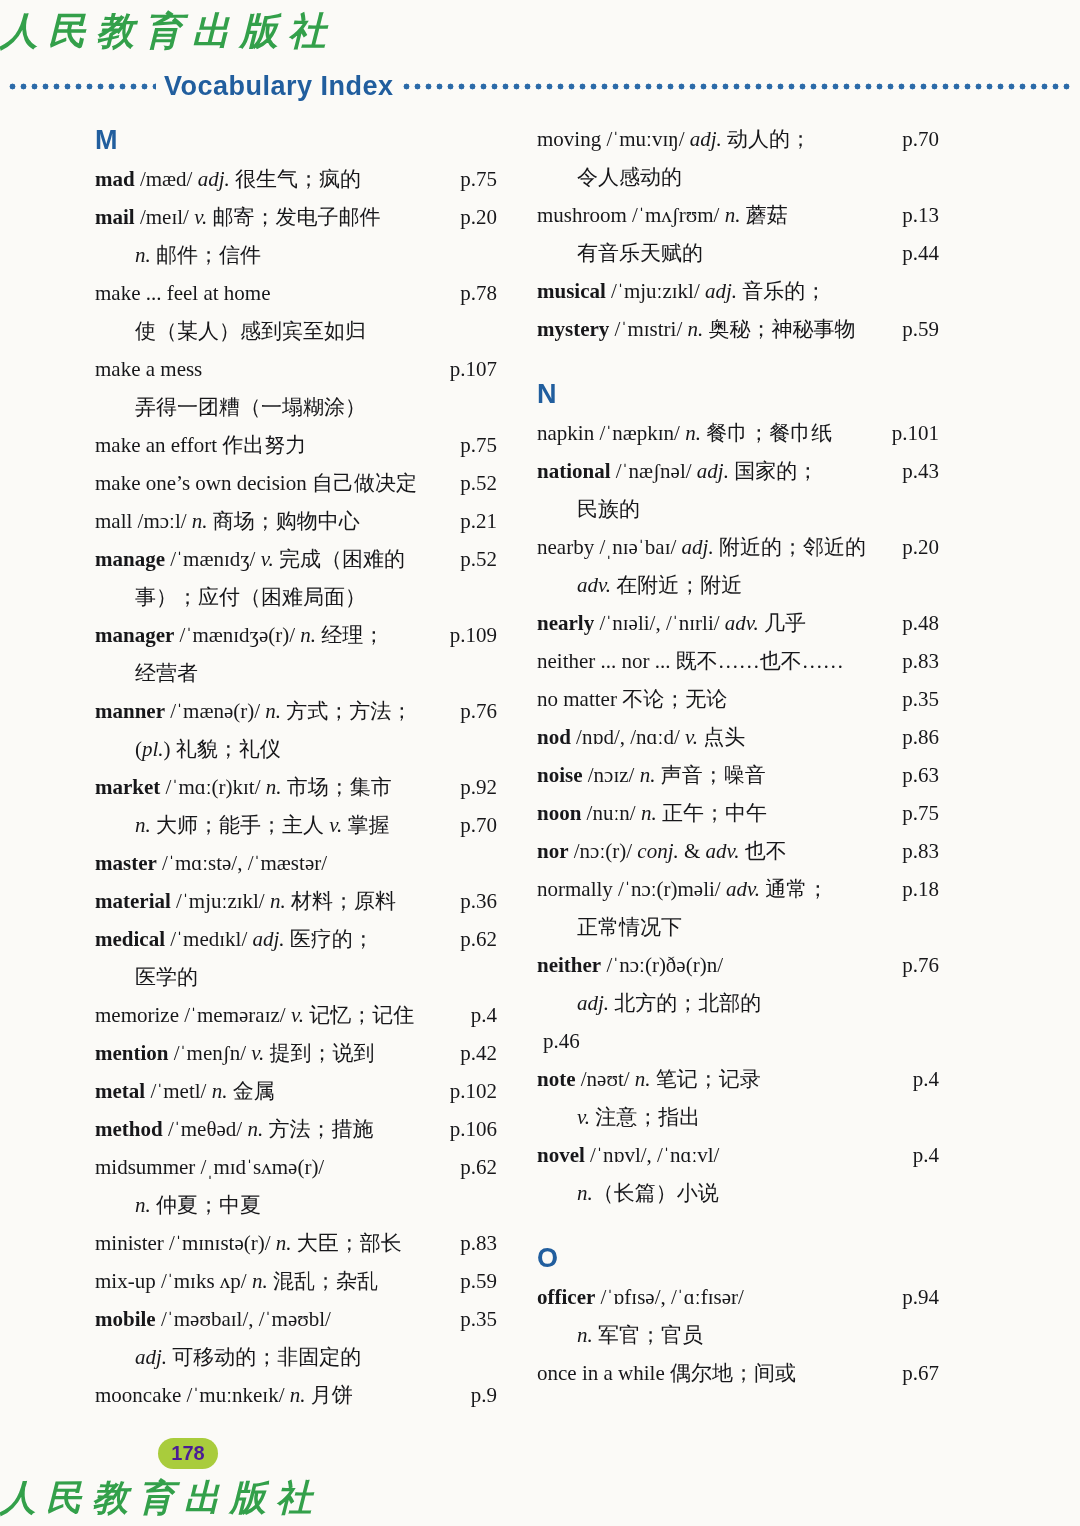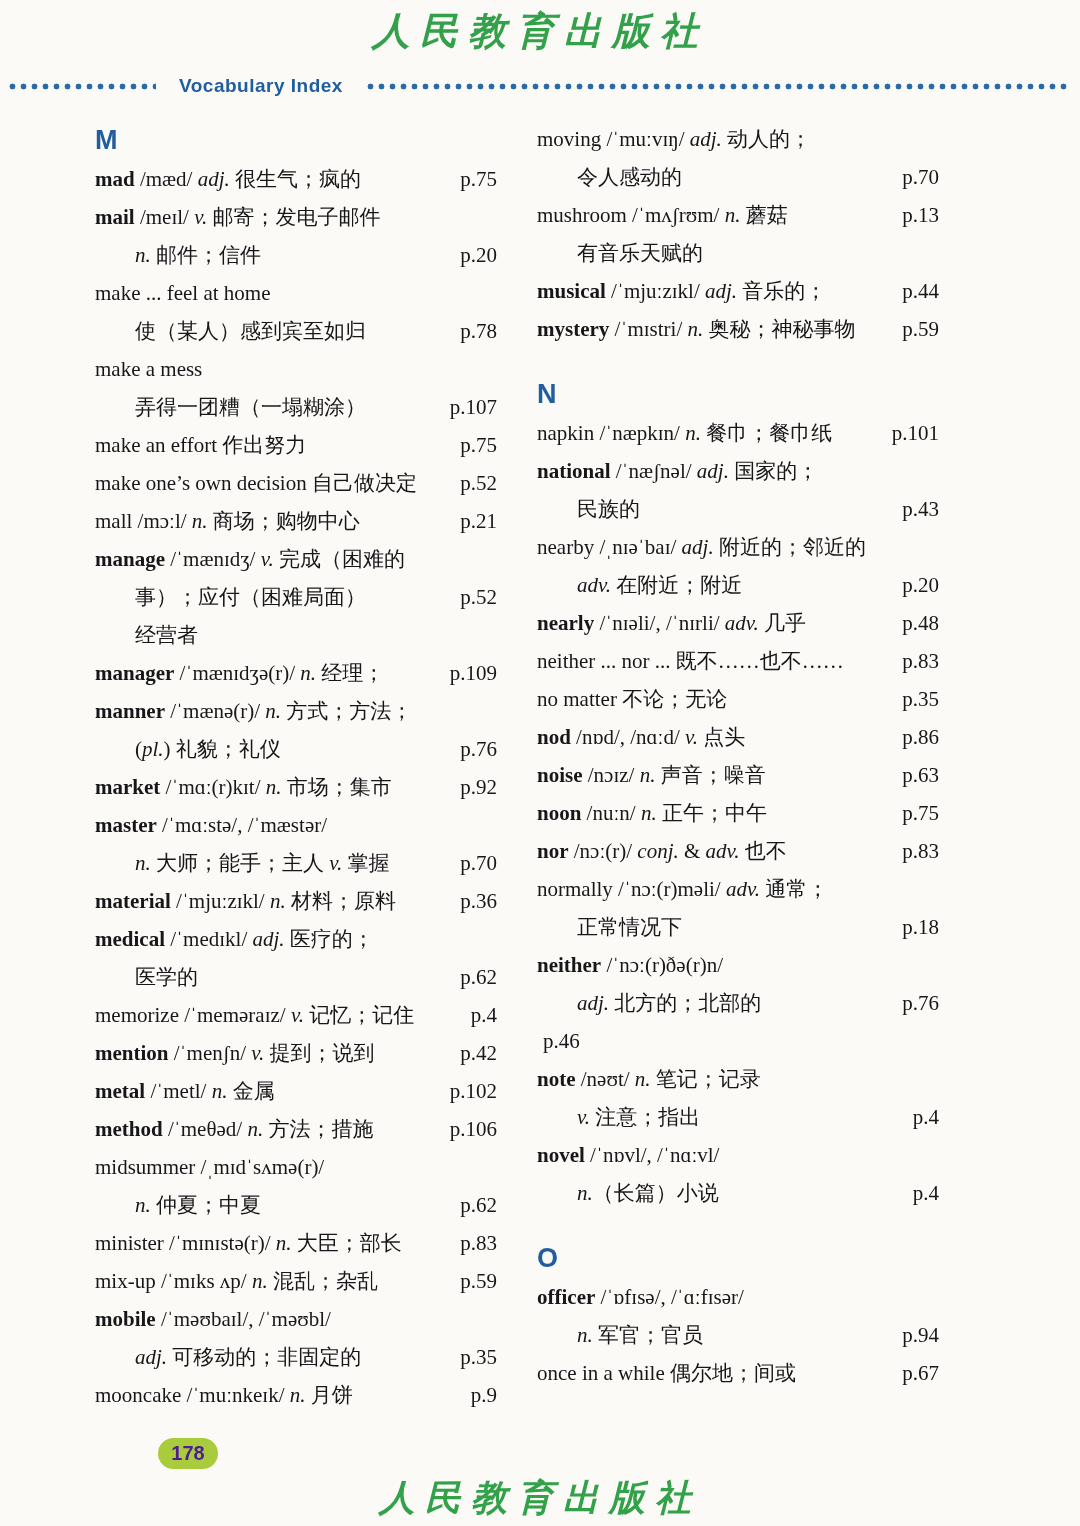--- a/index.html
+++ b/index.html
@@ -7,21 +7,20 @@
   body {
     background:#fbfaf7;
     font-family:"Liberation Serif","DejaVu Serif",serif;
     color:#17171a;
     overflow:hidden;
     position:relative;
   }
   .page { width:1080px; height:1526px; position:relative; }
 
   .logo {
-    text-align:center;
     color:#33a04a;
     font-weight:bold;
     font-style:italic;
     letter-spacing:10px;
     font-size:38px;
     line-height:50px;
     font-family:"DejaVu Serif","Liberation Serif",serif;
   }
   .logo.top { padding-top:6px; }
   .logo.bottom { position:absolute; left:0; right:0; bottom:4px; font-size:36px; }
@@ -31,41 +30,41 @@
     height:9px;
     background-image:radial-gradient(circle at 4.5px 4.5px, #2b6aa8 2.7px, transparent 3.2px);
     background-size:11px 9px;
     background-repeat:repeat-x;
   }
   .dots.left { width:148px; }
   .dots.right { flex:1; }
   .title {
     color:#215e9e;
     font-weight:bold;
-    font-size:19px;
-    margin:0 23px;
+    font-size:27px;
+    margin:0 8px;
     font-family:"Liberation Sans","DejaVu Sans",sans-serif;
     letter-spacing:0.5px;
     white-space:nowrap;
   }
 
   .content { display:flex; gap:40px; padding:16px 140px 0 95px; }
   .col { width:402px; flex:0 0 402px; }
 
   .sec {
     color:#215e9e;
     font-weight:bold;
     font-size:27px;
     line-height:40px;
     margin-top:26px;
     font-family:"Liberation Sans","DejaVu Sans",sans-serif;
   }
   .col .sec:first-child { margin-top:0; }
 
-  .entry { display:flex; align-items:flex-end; }
+  .entry { display:flex; align-items:flex-start; }
   .entry .lines { flex:1; min-width:0; }
   .line { font-size:21px; line-height:38px; white-space:nowrap; }
   .line.ind { padding-left:40px; }
   .b { font-weight:bold; }
   .i { font-style:italic; }
   .pageref { font-size:21px; line-height:38px; margin-left:6px; white-space:nowrap; }
 
   .badge {
     position:absolute;
     left:158px;
@@ -146,42 +145,42 @@
         </div>
         <div class="entry">
           <div class="lines">
             <div class="line"><span class="b">manage</span><span> /ˈmænɪdʒ/ </span><span class="i">v.</span><span> 完成（困难的</span></div>
             <div class="line ind"><span>事）；应付（困难局面）</span></div>
           </div>
           <div class="pageref">p.52</div>
         </div>
         <div class="entry">
           <div class="lines">
+            <div class="line"><span class="b">manager</span><span> /ˈmænɪdʒə(r)/ </span><span class="i">n.</span><span> 经理；</span></div>
             <div class="line ind"><span>经营者</span></div>
-            <div class="line"><span class="b">manager</span><span> /ˈmænɪdʒə(r)/ </span><span class="i">n.</span><span> 经理；</span></div>
           </div>
           <div class="pageref">p.109</div>
         </div>
         <div class="entry">
           <div class="lines">
             <div class="line"><span class="b">manner</span><span> /ˈmænə(r)/ </span><span class="i">n.</span><span> 方式；方法；</span></div>
             <div class="line ind"><span>(</span><span class="i">pl.</span><span>) 礼貌；礼仪</span></div>
           </div>
           <div class="pageref">p.76</div>
         </div>
         <div class="entry">
           <div class="lines">
             <div class="line"><span class="b">market</span><span> /ˈmɑː(r)kɪt/ </span><span class="i">n.</span><span> 市场；集市</span></div>
           </div>
           <div class="pageref">p.92</div>
         </div>
         <div class="entry">
           <div class="lines">
+            <div class="line ind"><span class="i">n.</span><span> 大师；能手；主人 </span><span class="i">v.</span><span> 掌握</span></div>
             <div class="line"><span class="b">master</span><span> /ˈmɑːstə/, /ˈmæstər/</span></div>
-            <div class="line ind"><span class="i">n.</span><span> 大师；能手；主人 </span><span class="i">v.</span><span> 掌握</span></div>
           </div>
           <div class="pageref">p.70</div>
         </div>
         <div class="entry">
           <div class="lines">
             <div class="line"><span class="b">material</span><span> /ˈmjuːzɪkl/ </span><span class="i">n.</span><span> 材料；原料</span></div>
           </div>
           <div class="pageref">p.36</div>
         </div>
         <div class="entry">

